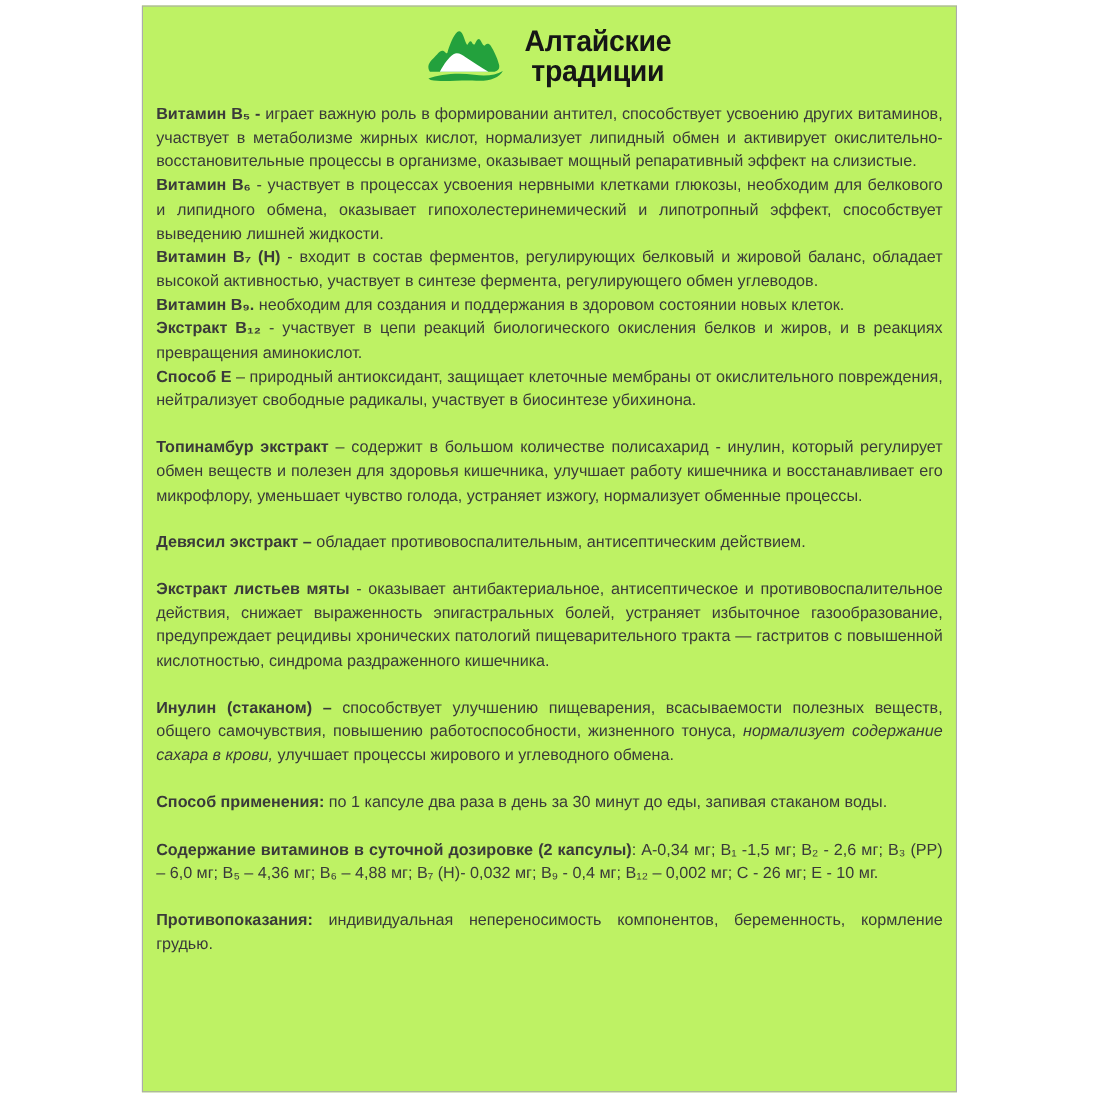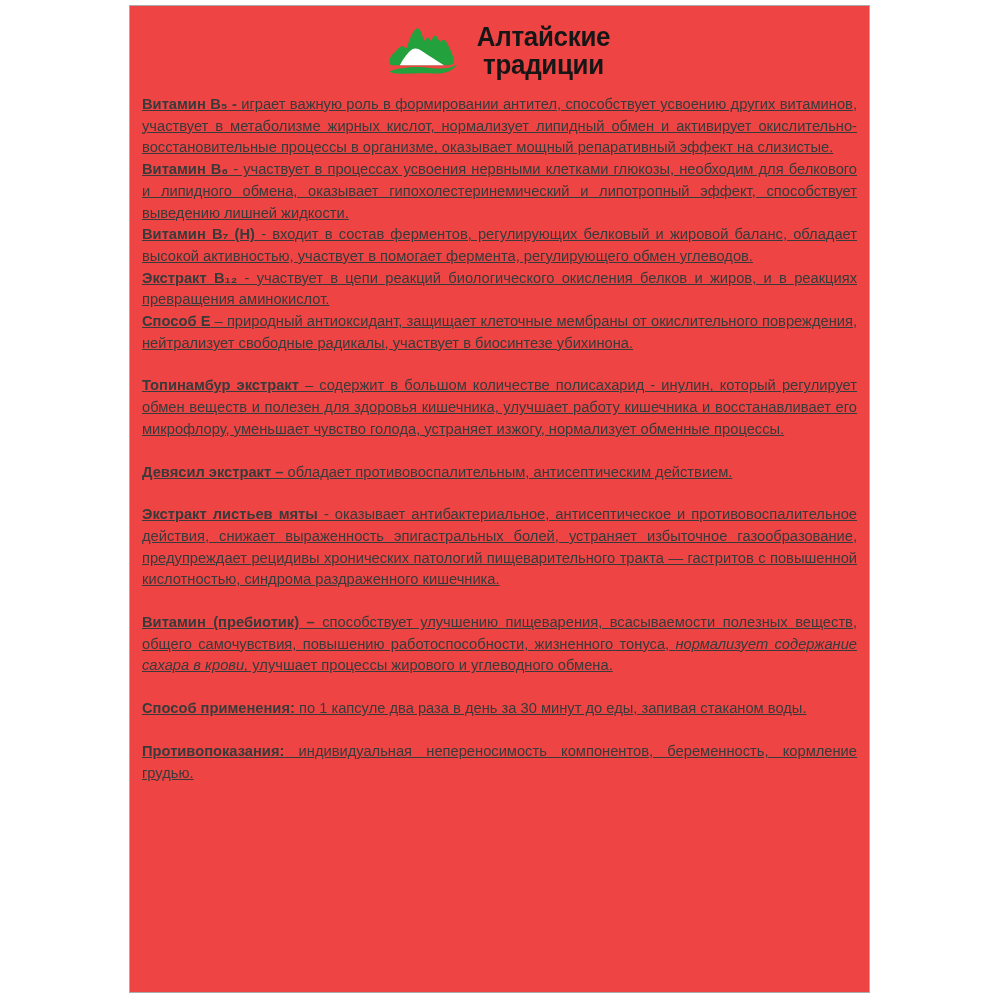--- a/index.html
+++ b/index.html
@@ -1,25 +1,25 @@
 <!DOCTYPE html>
 <html style="--green: #23a13d; --text: #3a3a3a; --border: #ababab; --logo_text: #161616;"><head>
 <meta charset="utf-8">
 <style>
   html,body{margin:0;padding:0;background:#ffffff;}
   .canvas{position:relative;width:1000px;height:1000px;background:#ffffff;overflow:hidden;
           font-family:"Liberation Sans","DejaVu Sans",sans-serif;}
   .page{position:absolute;left:129px;top:5px;width:741px;height:988px;box-sizing:border-box;
-        border:1px solid var(--border,#ababab);background:#ef4444;padding:8px 12px 0 12px;}
+        border:1px solid var(--border,#ababab);background:#bef264;padding:8px 12px 0 12px;}
   .logo{display:flex;justify-content:center;align-items:center;gap:12px;height:76px;margin-bottom:4px;}
   .logo-icon{color:var(--green,#23a13d);flex:0 0 auto;display:block;}
   .logo-text{font-weight:bold;color:var(--logo_text,#161616);font-size:27px;line-height:1.02;
              text-align:center;transform:scaleX(.96);letter-spacing:-.3px;}
   .body-text{color:var(--text,#3a3a3a);}
-  .para{margin:0;text-align:justify;font-size:14.7px;line-height:21.7px;text-decoration:underline;}
+  .para{margin:0;text-align:justify;font-size:14.7px;line-height:21.7px;}
   .para b{font-weight:bold;}
   .para i{font-style:italic;}
   .gap{margin-top:21px;}
 </style>
 </head>
 <body>
 
 <div class="canvas">
   <div class="page">
 
@@ -34,38 +34,40 @@
         <div>традиции</div>
       </div>
     </div>
 
     <div class="body-text">
 
       <p class="para"><b>Витамин В₅ - </b><span>играет важную роль в формировании антител, способствует усвоению других витаминов, участвует в метаболизме жирных кислот, нормализует липидный обмен и активирует окислительно-восстановительные процессы в организме, оказывает мощный репаративный эффект на слизистые.</span></p>
 
       <p class="para"><b>Витамин В₆</b><span> - участвует в процессах усвоения нервными клетками глюкозы, необходим для белкового и липидного обмена, оказывает гипохолестеринемический и липотропный эффект, способствует выведению лишней жидкости.</span></p>
 
-      <p class="para"><b>Витамин В₇ (Н)</b><span> - входит в состав ферментов, регулирующих белковый и жировой баланс, обладает высокой активностью, участвует в помогает фермента, регулирующего обмен углеводов.</span></p>
+      <p class="para"><b>Витамин В₇ (Н)</b><span> - входит в состав ферментов, регулирующих белковый и жировой баланс, обладает высокой активностью, участвует в синтезе фермента, регулирующего обмен углеводов.</span></p>
 
+      <p class="para"><b>Витамин В₉.</b><span> необходим для создания и поддержания в здоровом состоянии новых клеток.</span></p>
 
       <p class="para"><b>Экстракт В₁₂</b><span> - участвует в цепи реакций биологического окисления белков и жиров, и в реакциях превращения аминокислот.</span></p>
 
 
       <p class="para"><b>Способ Е</b><span> – природный антиоксидант, защищает клеточные мембраны от окислительного повреждения, нейтрализует свободные радикалы, участвует в биосинтезе убихинона.</span></p>
 
       <p class="para gap"><b>Топинамбур экстракт</b><span> – содержит в большом количестве полисахарид - инулин, который регулирует обмен веществ и полезен для здоровья кишечника, улучшает работу кишечника и восстанавливает его микрофлору, уменьшает чувство голода, устраняет изжогу, нормализует обменные процессы.</span></p>
 
       <p class="para gap"><b>Девясил экстракт –</b><span> обладает противовоспалительным, антисептическим действием.</span></p>
 
 
       <p class="para gap"><b>Экстракт листьев мяты</b><span> - оказывает антибактериальное, антисептическое и противовоспалительное действия, снижает выраженность эпигастральных болей, устраняет избыточное газообразование, предупреждает рецидивы хронических патологий пищеварительного тракта — гастритов с повышенной кислотностью, синдрома раздраженного кишечника.</span></p>
 
-      <p class="para gap"><b>Витамин (пребиотик) –</b><span> способствует улучшению пищеварения, всасываемости полезных веществ, общего самочувствия, повышению работоспособности, жизненного тонуса, </span><i>нормализует содержание сахара в крови,</i><span> улучшает процессы жирового и углеводного обмена.</span></p>
+      <p class="para gap"><b>Инулин (стаканом) –</b><span> способствует улучшению пищеварения, всасываемости полезных веществ, общего самочувствия, повышению работоспособности, жизненного тонуса, </span><i>нормализует содержание сахара в крови,</i><span> улучшает процессы жирового и углеводного обмена.</span></p>
 
       <p class="para gap"><b>Способ применения:</b><span> по 1 капсуле два раза в день за 30 минут до еды, запивая стаканом воды.</span></p>
 
+      <p class="para gap"><b>Содержание витаминов в суточной дозировке (2 капсулы)</b><span>: А-0,34 мг; В₁ -1,5 мг; В₂ - 2,6 мг; В₃ (РР) – 6,0 мг; В₅ – 4,36 мг; В₆ – 4,88 мг; В₇ (Н)- 0,032 мг; В₉ - 0,4 мг; В₁₂ – 0,002 мг; С - 26 мг; Е - 10 мг.</span></p>
 
 
       <p class="para gap"><b>Противопоказания:</b><span> индивидуальная непереносимость компонентов, беременность, кормление грудью.</span></p>
 
     </div>
   </div>
 </div>
 
 </body></html>

